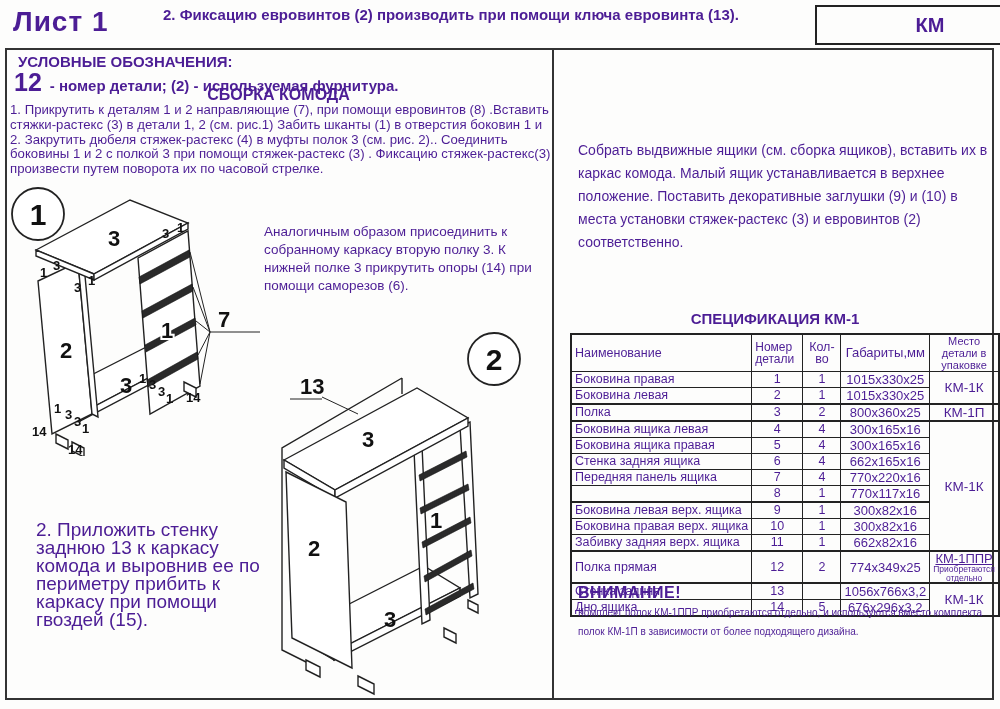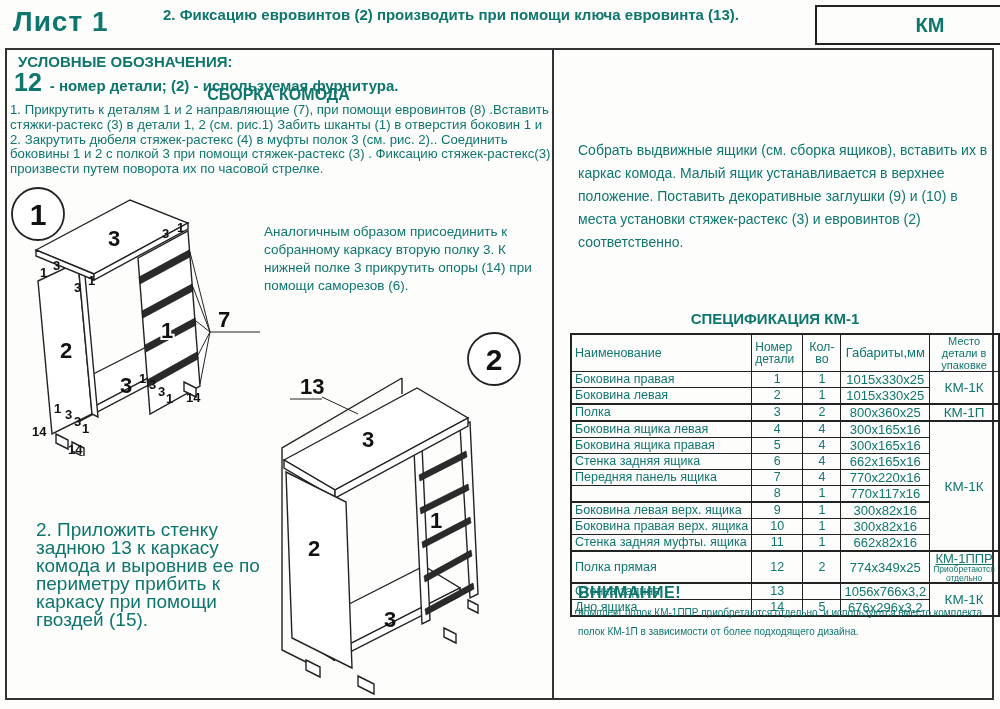--- a/index.html
+++ b/index.html
@@ -1,17 +1,17 @@
 <!DOCTYPE html>
 <html><head>
 <meta charset="utf-8">
 <style>
   html,body{margin:0;padding:0;background:#e8e8e8;}
   .page{position:relative;width:1000px;height:709px;background:#fdfdfc;
-        font-family:"Liberation Sans",sans-serif;color:#0f766e;overflow:hidden;}
+        font-family:"Liberation Sans",sans-serif;color:#4c1d95;overflow:hidden;}
   .abs{position:absolute;}
 
   
   .sheet-title{left:13px;top:6px;font-size:28px;font-weight:bold;letter-spacing:1px;}
   .hdr-notes{left:163px;top:5px;font-size:15px;font-weight:600;line-height:19px;white-space:nowrap;}
   .km-box{left:815px;top:5px;width:178px;height:36px;border:2px solid #222;
           display:flex;align-items:center;justify-content:center;font-size:20px;font-weight:600;padding-left:24px;}
 
   
   .main-box{left:5px;top:48px;width:989px;height:652px;border:2px solid #333;box-sizing:border-box;}
@@ -248,21 +248,21 @@
       <td class="c-qty">1</td>
       <td class="c-size">300х82х16</td>
     </tr>
     <tr>
       <td class="c-name">Боковина правая верх. ящика</td>
       <td class="c-num">10</td>
       <td class="c-qty">1</td>
       <td class="c-size">300х82х16</td>
     </tr>
     <tr>
-      <td class="c-name">Стенка задняя муфты. ящика</td>
+      <td class="c-name">Забивку задняя верх. ящика</td>
       <td class="c-num">11</td>
       <td class="c-qty">1</td>
       <td class="c-size">662х82х16</td>
     </tr>
     <tr class="grp tall">
       <td class="c-name">Полка прямая</td>
       <td class="c-num">12</td>
       <td class="c-qty">2</td>
       <td class="c-size">774х349х25</td>
       <td class="c-place"><span class="place-main">КМ-1ППР</span><span class="place-sub">Приобретаются отдельно</span></td>

